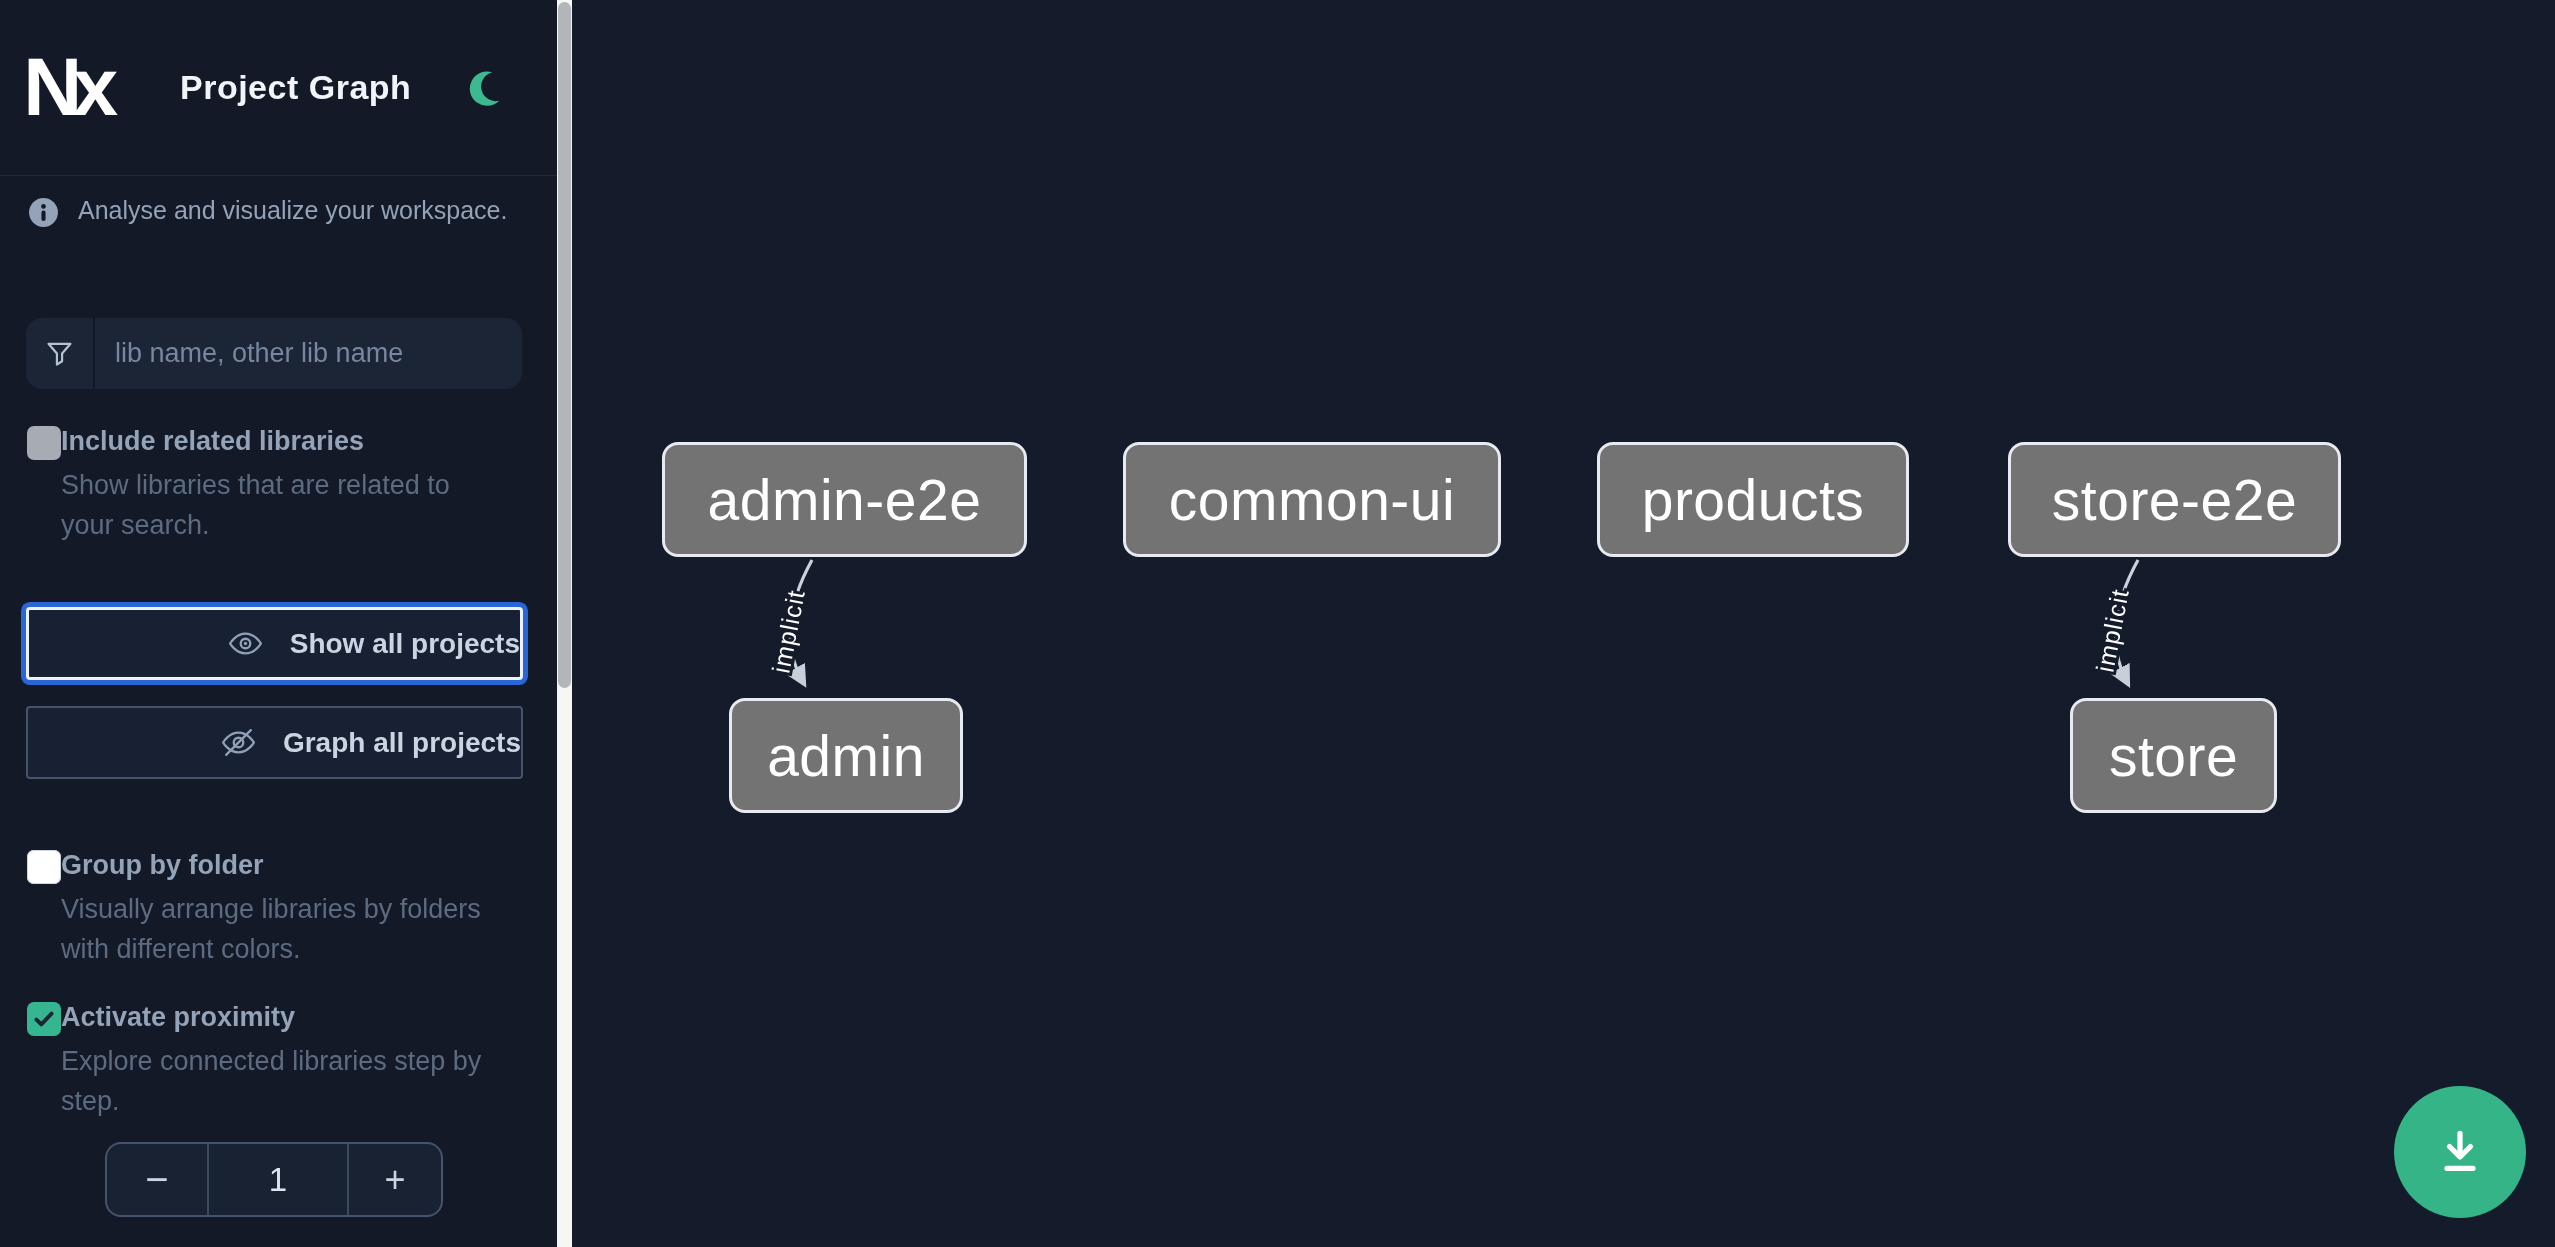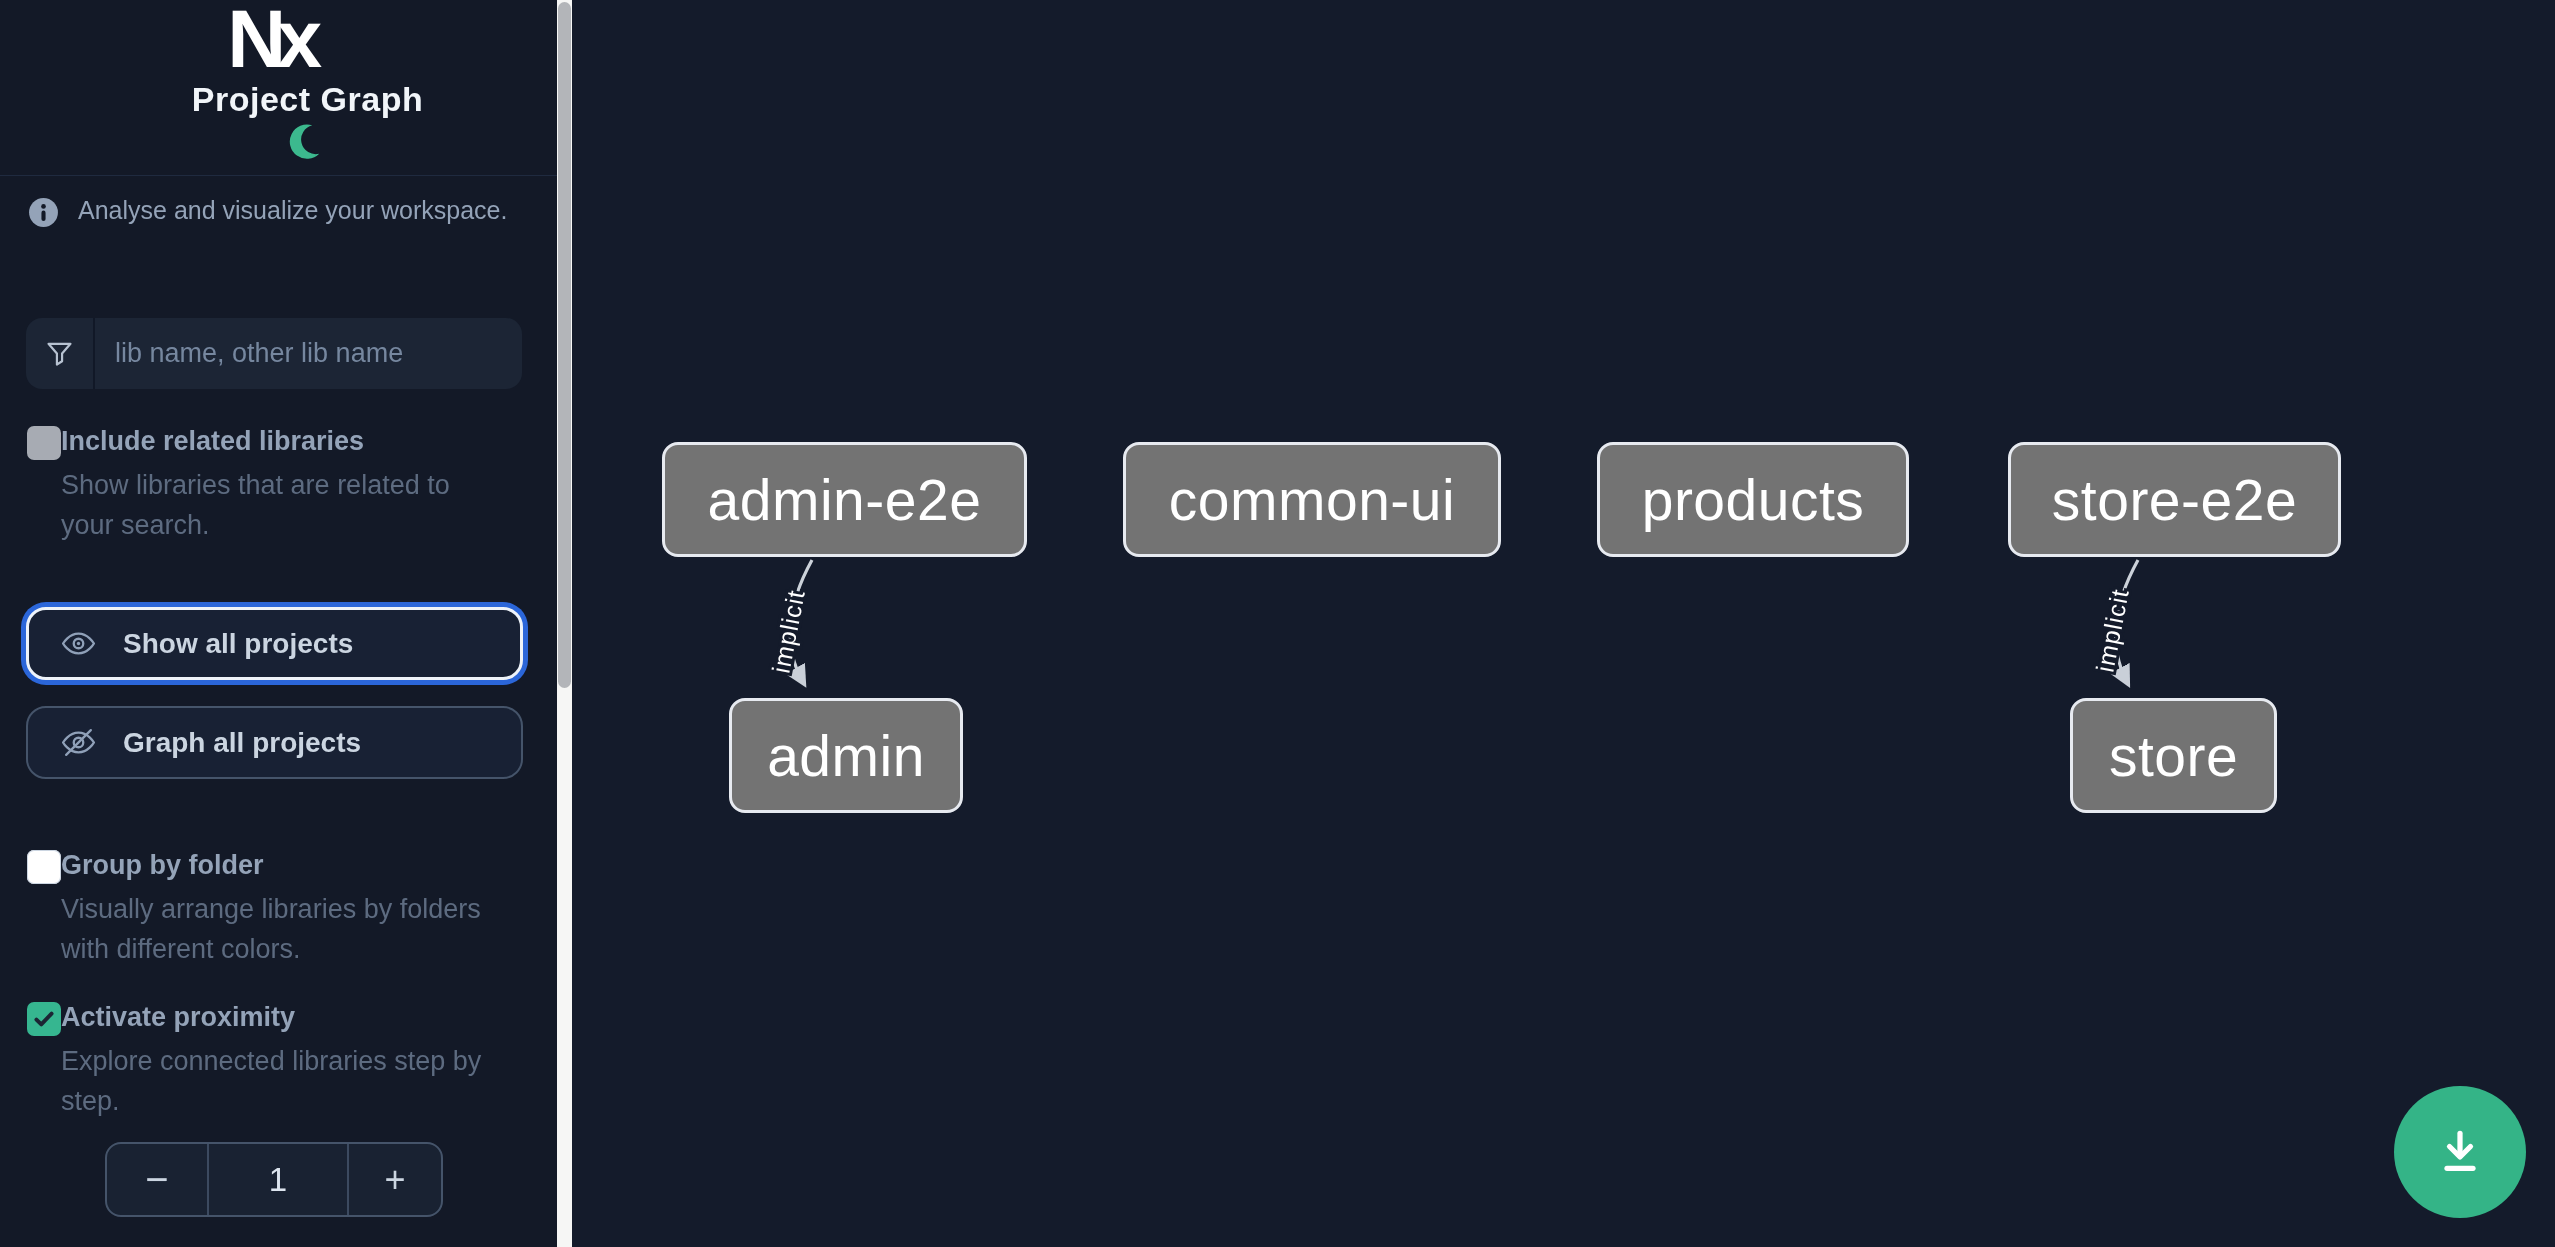--- a/index.html
+++ b/index.html
@@ -7,21 +7,20 @@
     width:2555px;height:1247px;position:relative;overflow:hidden;
     background:#141b2b;font-family:"Liberation Sans",sans-serif;
     -webkit-font-smoothing:antialiased;
   }
   
   .sidebar{position:absolute;left:0;top:0;width:557px;height:1247px;background:#131927}
   .side-header{
     position:absolute;left:0;top:0;width:557px;height:176px;
     border-bottom:1px solid #1f2a3f;display:flex;align-items:center;box-sizing:border-box;
     padding:0 27px;
-    flex-direction:column;
   }
   .nx-logo{width:95px;height:80px;flex:0 0 auto}
   .page-title{margin-left:58px;font-size:34px;font-weight:600;color:#f1f5f9;letter-spacing:.5px;white-space:nowrap}
   .theme-btn{margin-left:52px;background:none;border:none;padding:0;cursor:pointer;width:44px;height:44px}
   .tagline{position:absolute;left:27px;top:196px;width:500px;display:flex;gap:18px;
     color:#94a3b8;font-size:25px}
   .searchbox{
     position:absolute;left:26px;top:318px;width:496px;height:71px;background:#1c2535;
     border-radius:16px;display:flex;align-items:stretch;overflow:hidden;
   }
@@ -35,23 +34,24 @@
   .opt .box{width:34px;height:34px;border-radius:7px;flex:0 0 auto;margin-top:2px;
     display:flex;align-items:center;justify-content:center;cursor:pointer}
   .box.gray{background:#a7abb3}
   .box.white{background:#ffffff;box-shadow:0 0 0 1px #cbd5e1 inset}
   .box.green{background:#36b690}
   .opt .optbody{width:438px}
   .opt .optlabel{font-size:27px;font-weight:700;color:#94a3b8;line-height:34px}
   .opt .optdesc{font-size:27px;color:#5d6b80;line-height:40px;margin-top:7px}
   .sidebtn{
     position:absolute;left:26px;width:497px;height:73px;box-sizing:border-box;
-    background:#182134;border:2px solid #45546a;border-radius:20px;cursor:pointer;
+    background:#182134;border:2px solid #45546a;border-radius:4px;cursor:pointer;
     display:flex;align-items:center;padding:0 0 0 32px;gap:26px;
     font-family:"Liberation Sans",sans-serif;
+    justify-content:flex-end;
   }
   .sidebtn .btnlabel{font-size:28px;font-weight:600;color:#cbd5e1}
   .sidebtn.focused{border:3px solid #eef3f9;box-shadow:0 0 0 5px #2b66d9;padding-left:31px}
   .stepper{
     position:absolute;left:105px;top:1142px;width:338px;height:75px;box-sizing:border-box;
     background:#192232;border:2px solid #45546a;border-radius:16px;display:flex;overflow:hidden;
   }
   .stepcell{display:flex;align-items:center;justify-content:center;color:#cbd5e1;cursor:pointer;
     background:transparent;border:none;font-family:"Liberation Sans",sans-serif}
   .stepcell.minus{width:100px;font-size:40px;font-weight:400}

